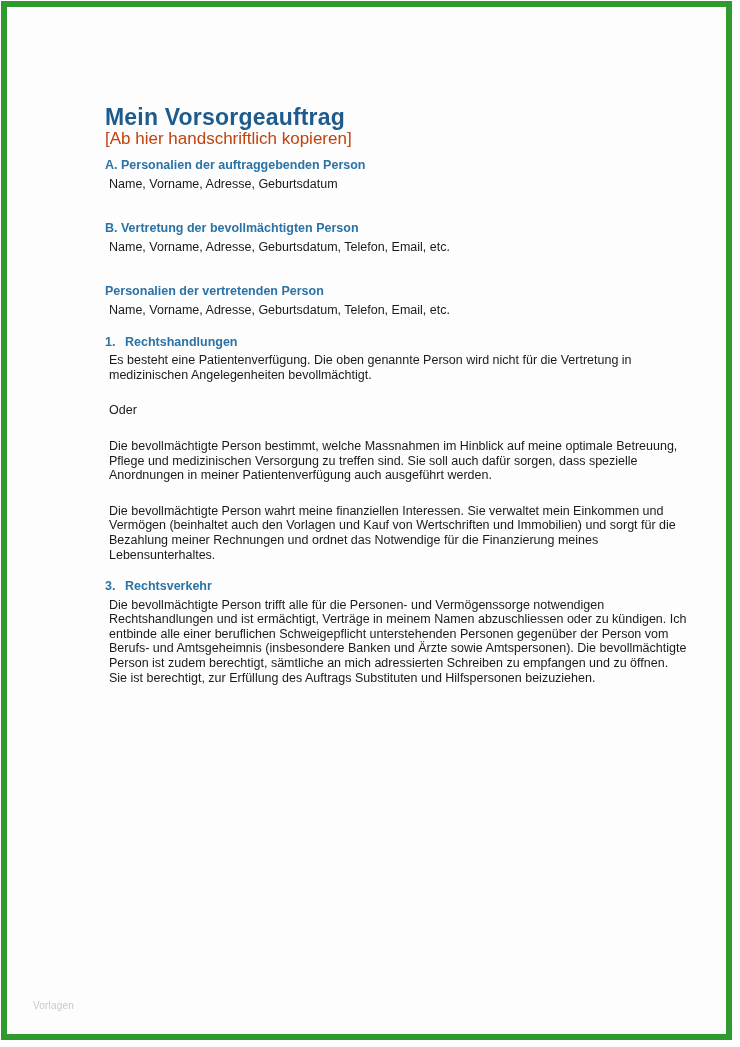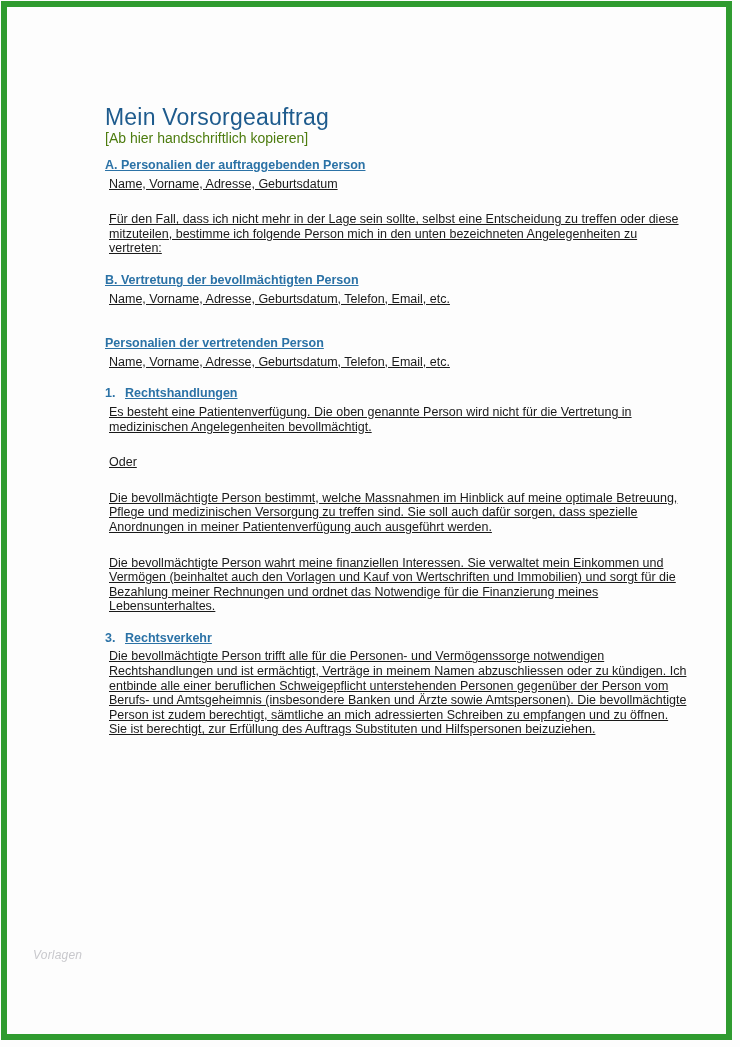--- a/index.html
+++ b/index.html
@@ -26,33 +26,33 @@
     pointer-events: none;
   }
   .content {
     position: absolute;
     top: 104px;
     left: 105px;
     width: 586px;
   }
   .doc-title {
     font-size: 23px;
-    font-weight: normal;
+    font-weight: bold;
     color: #1e5b8d;
     letter-spacing: 0.2px;
     margin: 0;
     line-height: 26px;
   }
   .doc-subtitle {
-    font-size: 14px;
-    color: #4d7c0f;
+    font-size: 17px;
+    color: #c2410c;
     margin: 1px 0 0 0;
     line-height: 15px;
   }
-  .block { margin: 0; text-decoration: underline; }
+  .block { margin: 0; }
   .sp-lg { height: 13px; }      
   .sp-title { height: 12px; }   
   .heading {
     font-size: 12.5px;
     font-weight: bold;
     color: #2b72a6;
     line-height: 14.6px;
     margin: 0;
   }
   .hnum {
@@ -61,45 +61,43 @@
   }
   .body-line, .para {
     font-size: 12.5px;
     line-height: 14.6px;
     margin: 4px;
     color: #1a1a1a;
   }
   .watermark {
     position: absolute;
     left: 33px;
-    top: 948px;
-    font-size: 12px;
+    top: 1000px;
+    font-size: 10px;
     color: #c8c8cc;
     letter-spacing: 0.2px;
-    font-style: italic;
   }
 </style>
 </head>
 <body>
 
 <div class="page-frame"></div>
 
 <div class="content">
 
   <h1 class="doc-title">Mein Vorsorgeauftrag</h1>
   <p class="doc-subtitle">[Ab hier handschriftlich kopieren]</p>
 
   <div class="sp-title"></div>
 
   <p class="heading block">A. Personalien der auftraggebenden Person</p>
   <p class="body-line block">Name, Vorname, Adresse, Geburtsdatum</p>
 
   <div class="sp-lg"></div>
 
-  <p class="para block">Für den Fall, dass ich nicht mehr in der Lage sein sollte, selbst eine Entscheidung zu treffen oder diese mitzuteilen, bestimme ich folgende Person mich in den unten bezeichneten Angelegenheiten zu vertreten:</p>
 
   <div class="sp-lg"></div>
 
   <p class="heading block">B. Vertretung der bevollmächtigten Person</p>
   <p class="body-line block">Name, Vorname, Adresse, Geburtsdatum, Telefon, Email, etc.</p>
 
   <div class="sp-lg"></div>
 
 
   <div class="sp-lg"></div>

